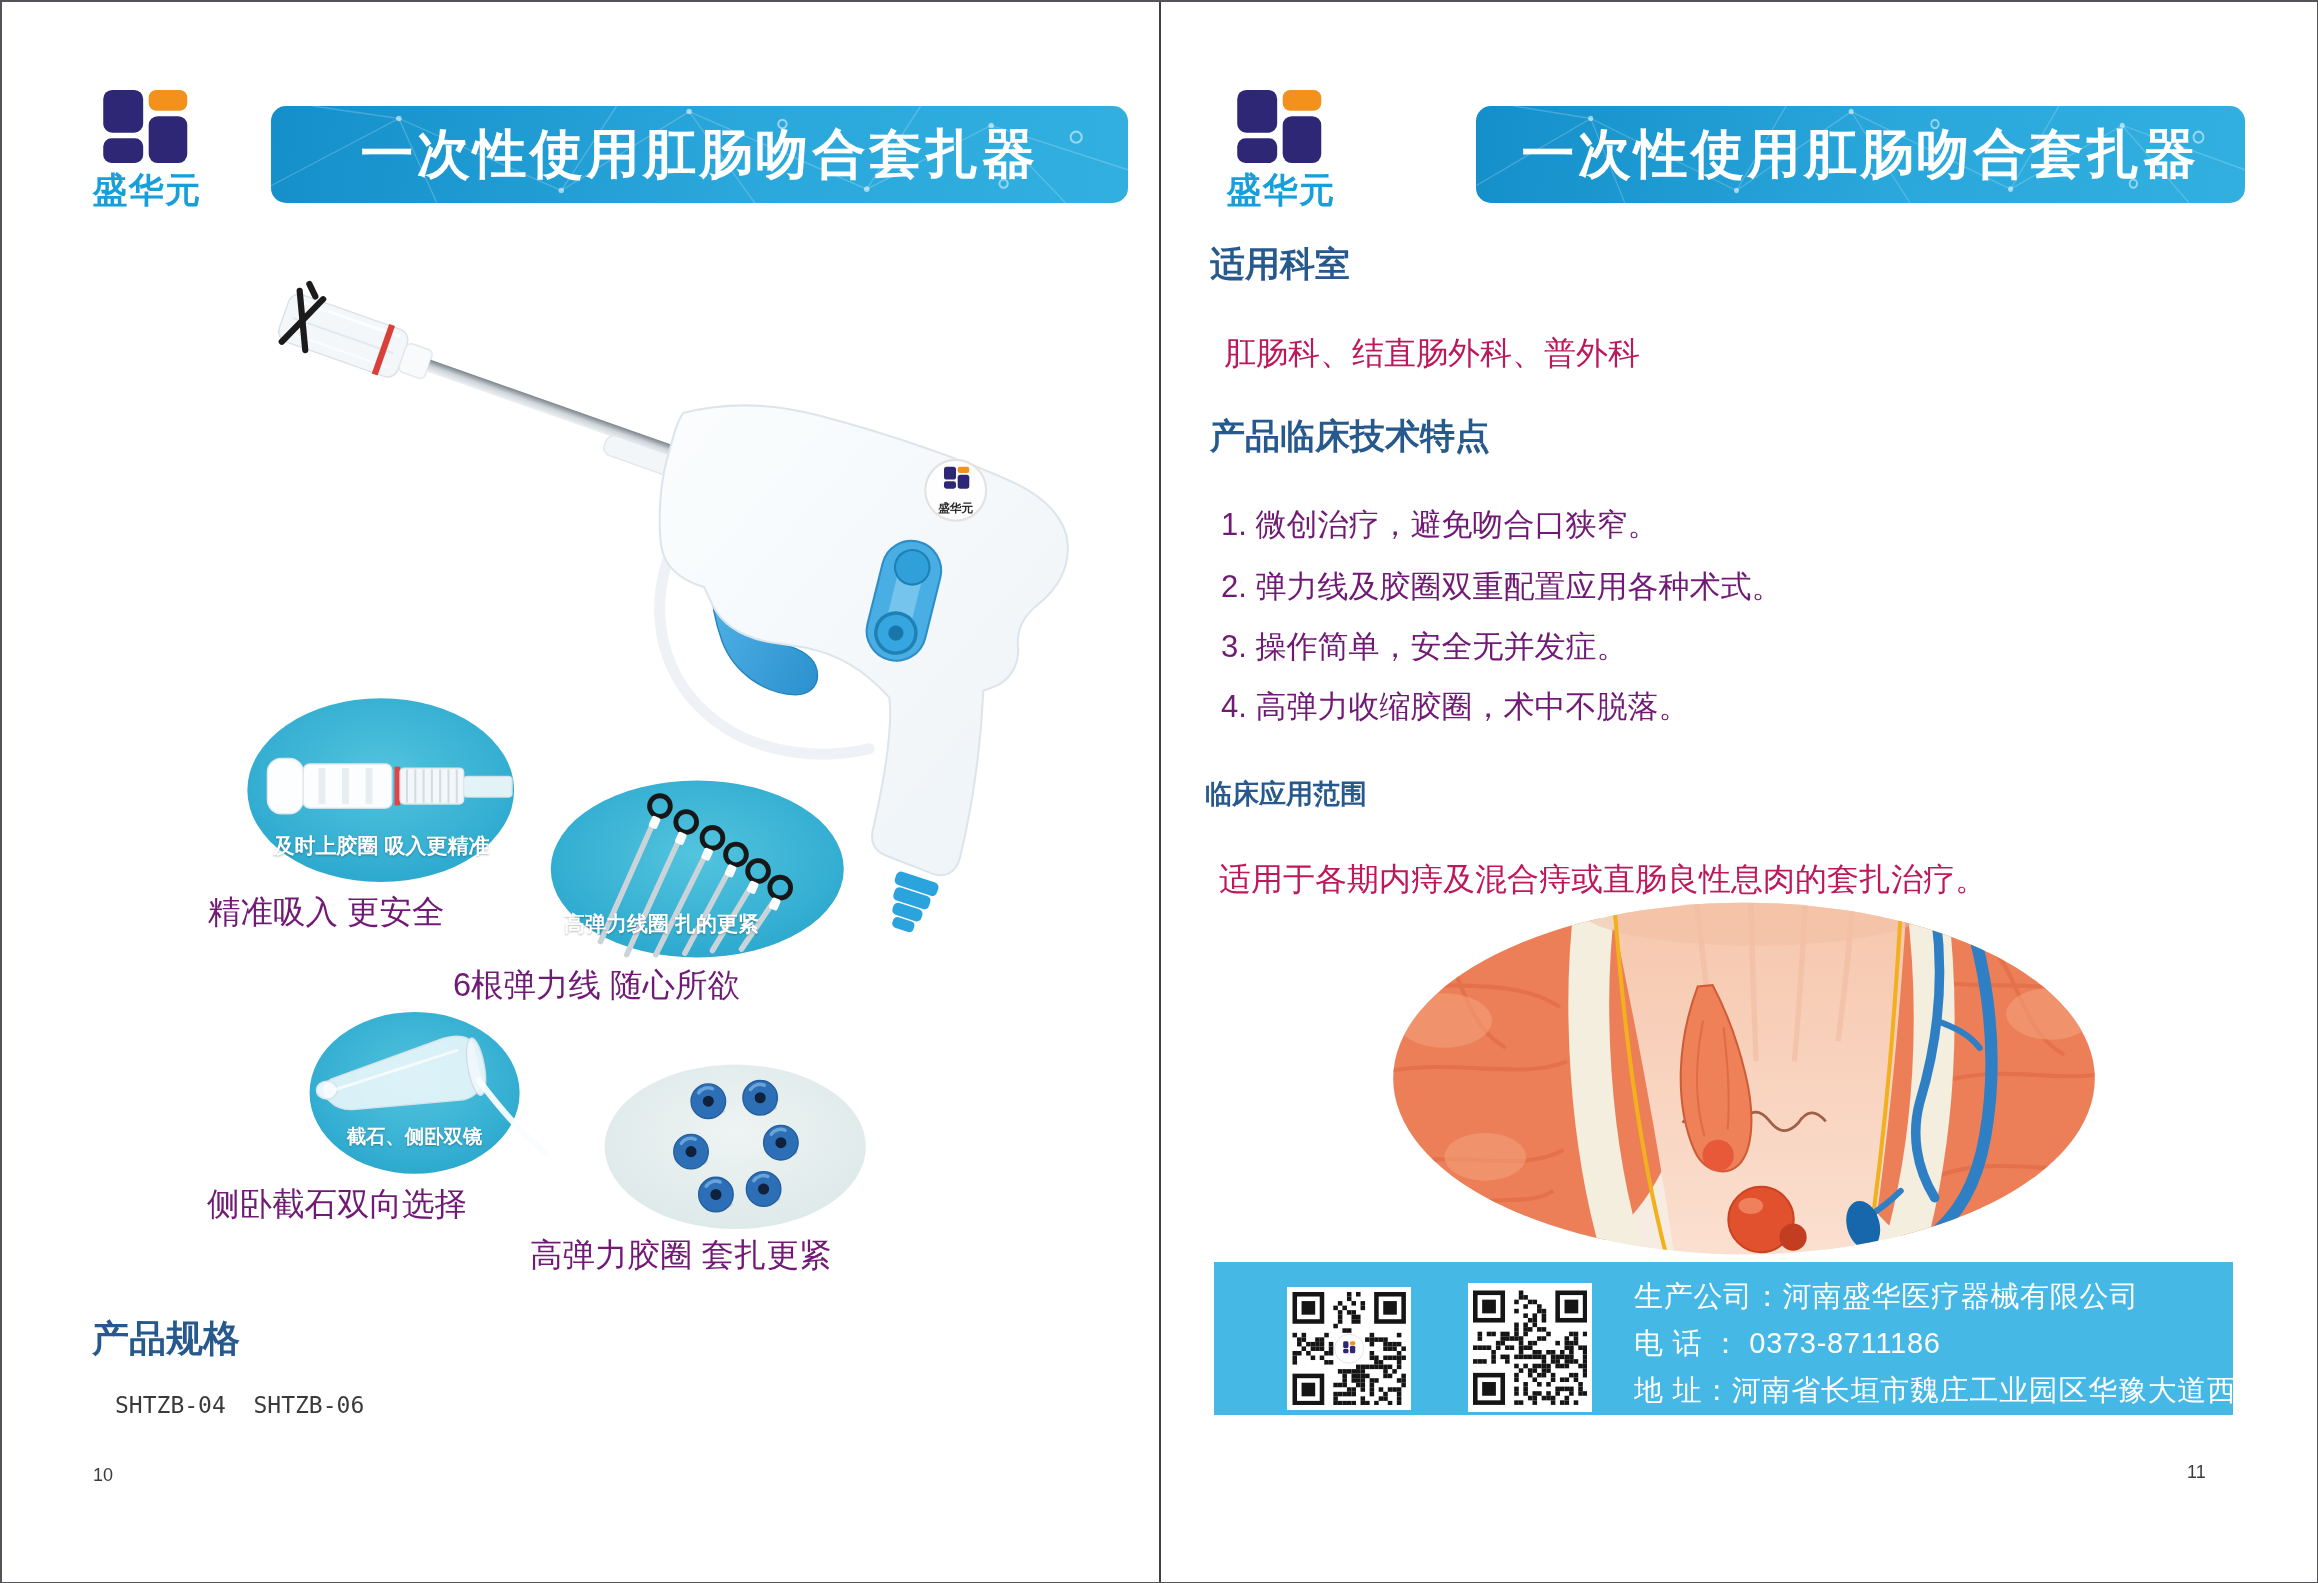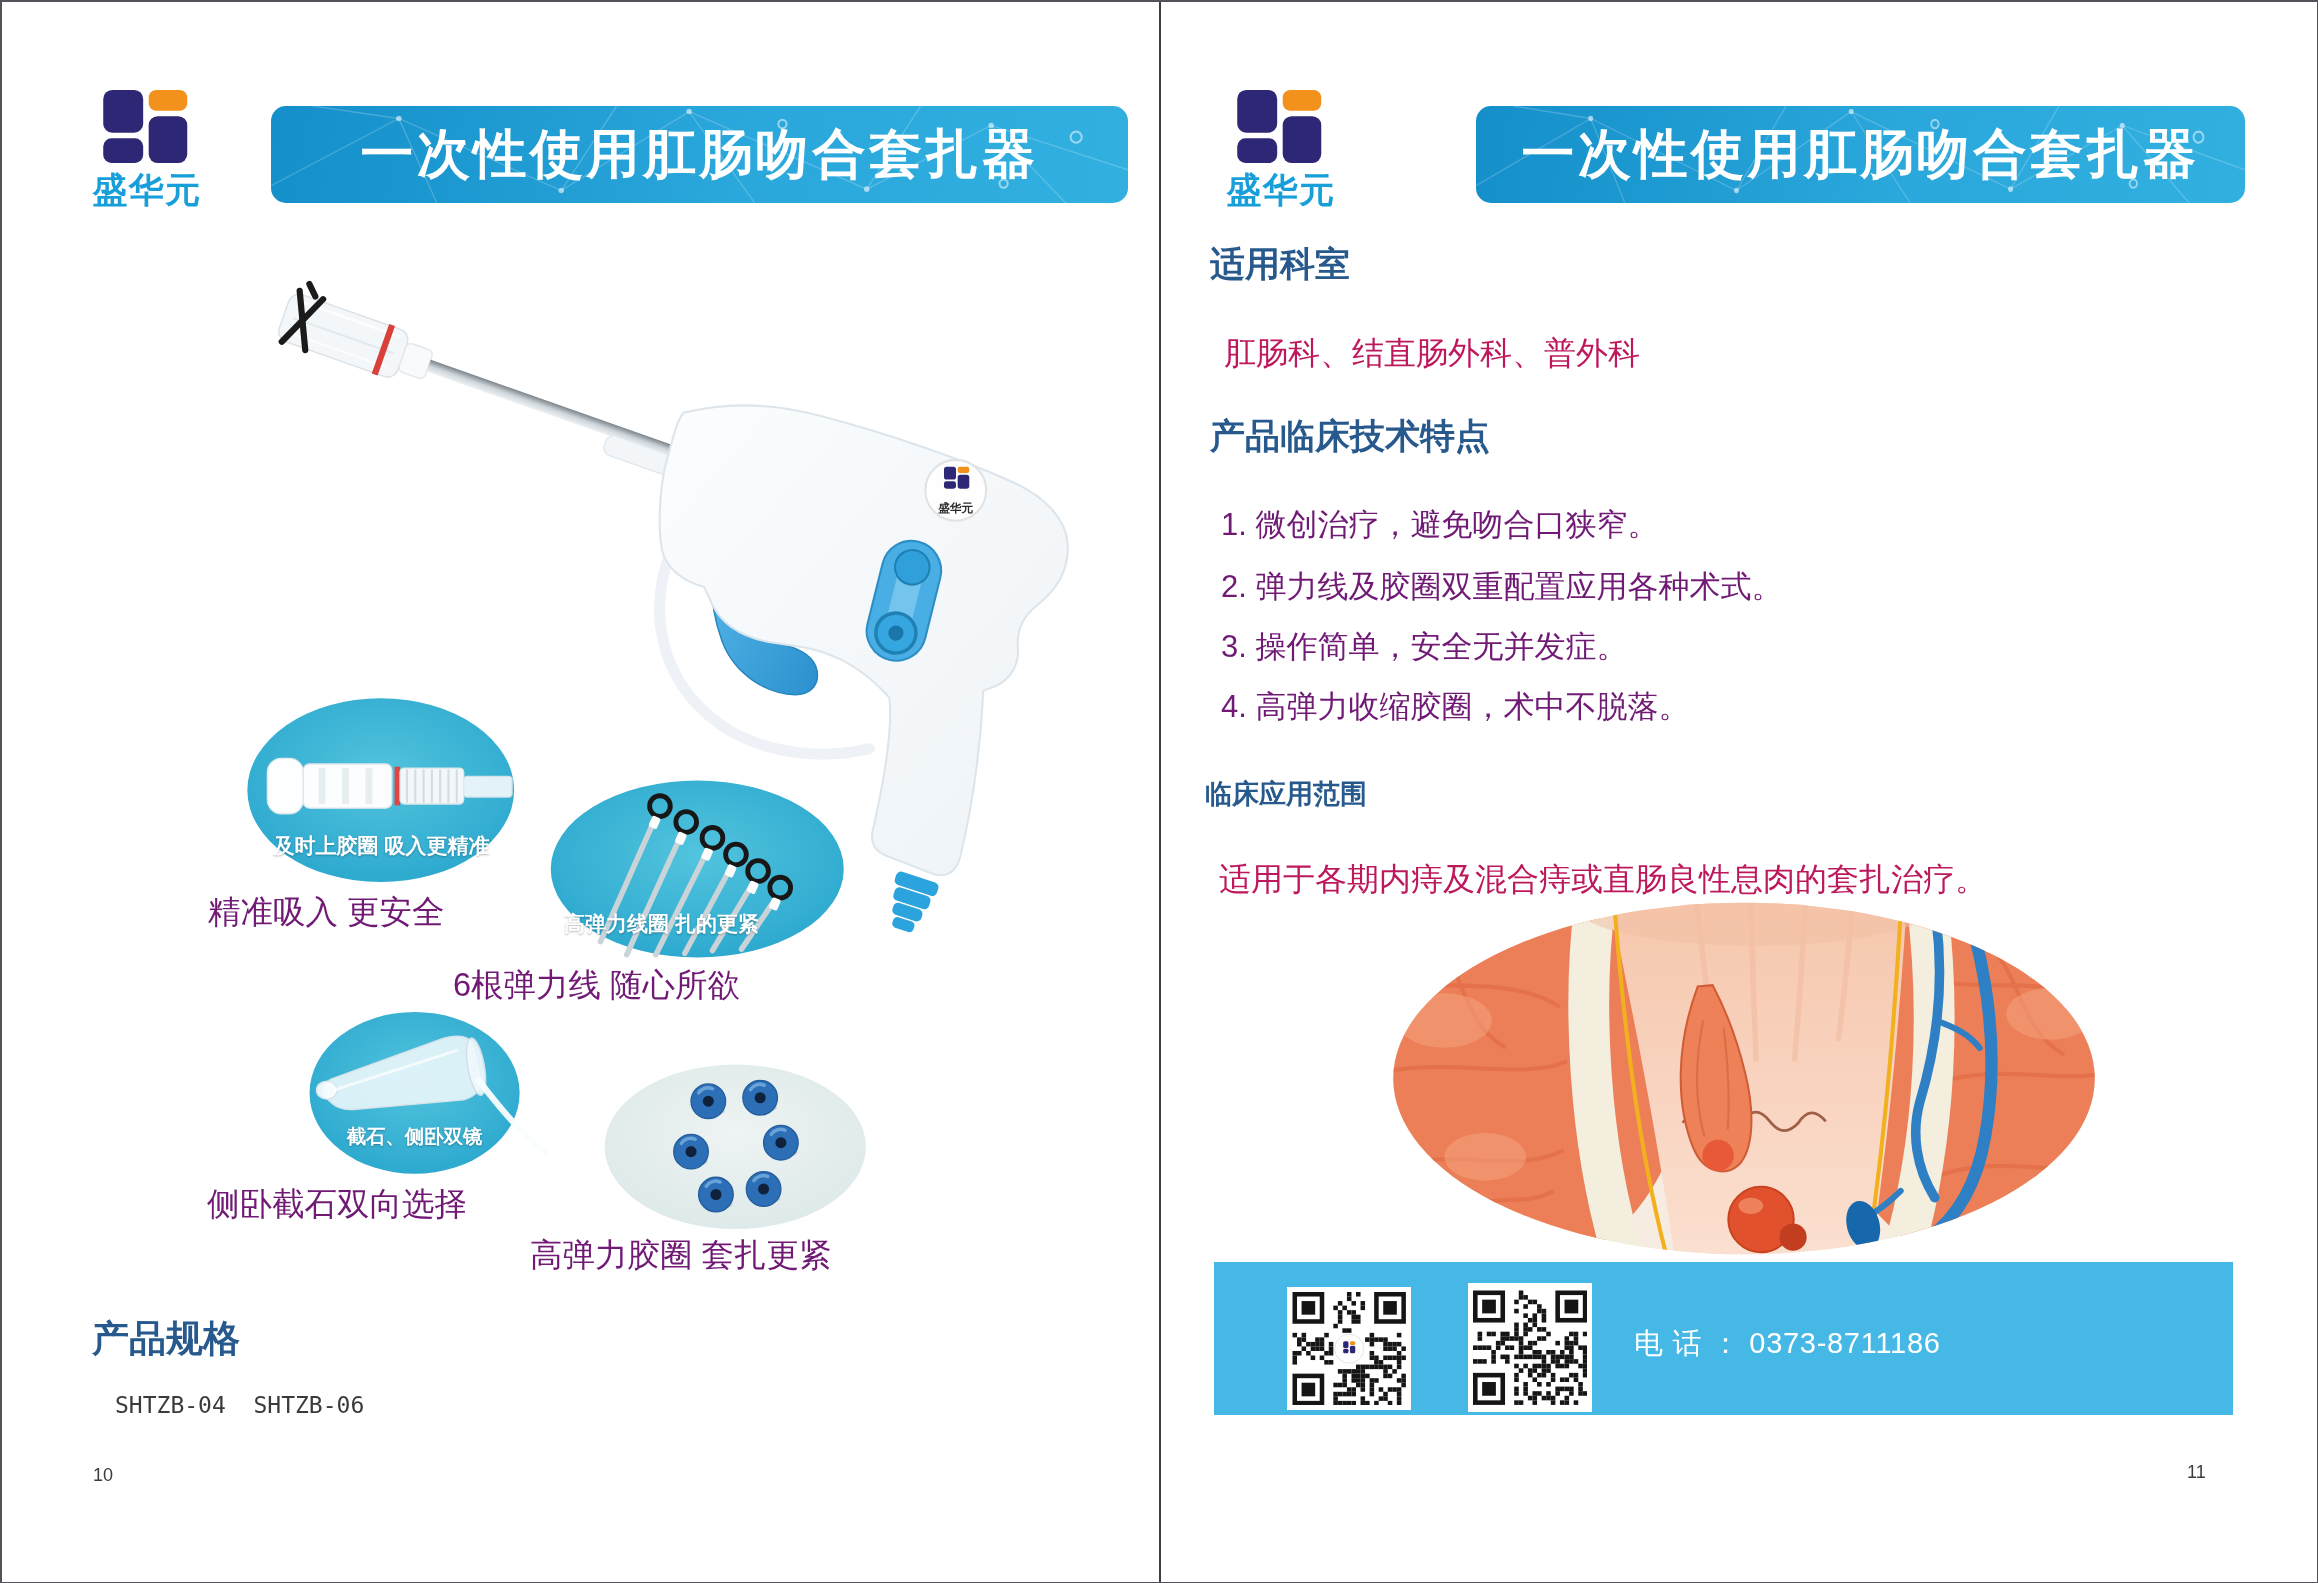--- a/index.html
+++ b/index.html
@@ -727,19 +727,21 @@
             <rect x="144" y="72" width="6" height="6" fill="#151515"></rect>
             <rect x="144" y="78" width="6" height="6" fill="#151515"></rect>
             <rect x="144" y="84" width="6" height="6" fill="#151515"></rect>
             <rect x="144" y="90" width="6" height="6" fill="#151515"></rect>
             <rect x="144" y="96" width="6" height="6" fill="#151515"></rect>
             <rect x="144" y="102" width="6" height="6" fill="#151515"></rect>
             <rect x="144" y="108" width="6" height="6" fill="#151515"></rect>
             <rect x="144" y="132" width="6" height="6" fill="#151515"></rect>
           </svg>
       </div>
+      <div class="cline" style="top:15px">生产公司：河南盛华医疗器械有限公司</div>
       <div class="cline" style="top:62px">电 话 ：  0373-8711186</div>
+      <div class="cline" style="top:109px">地 址：河南省长垣市魏庄工业园区华豫大道西侧</div>
     </div>
 
     <div class="pagenum" style="left:2185px;top:1460px">11</div>
   </div>
 </div>
 
 
 </body></html>

